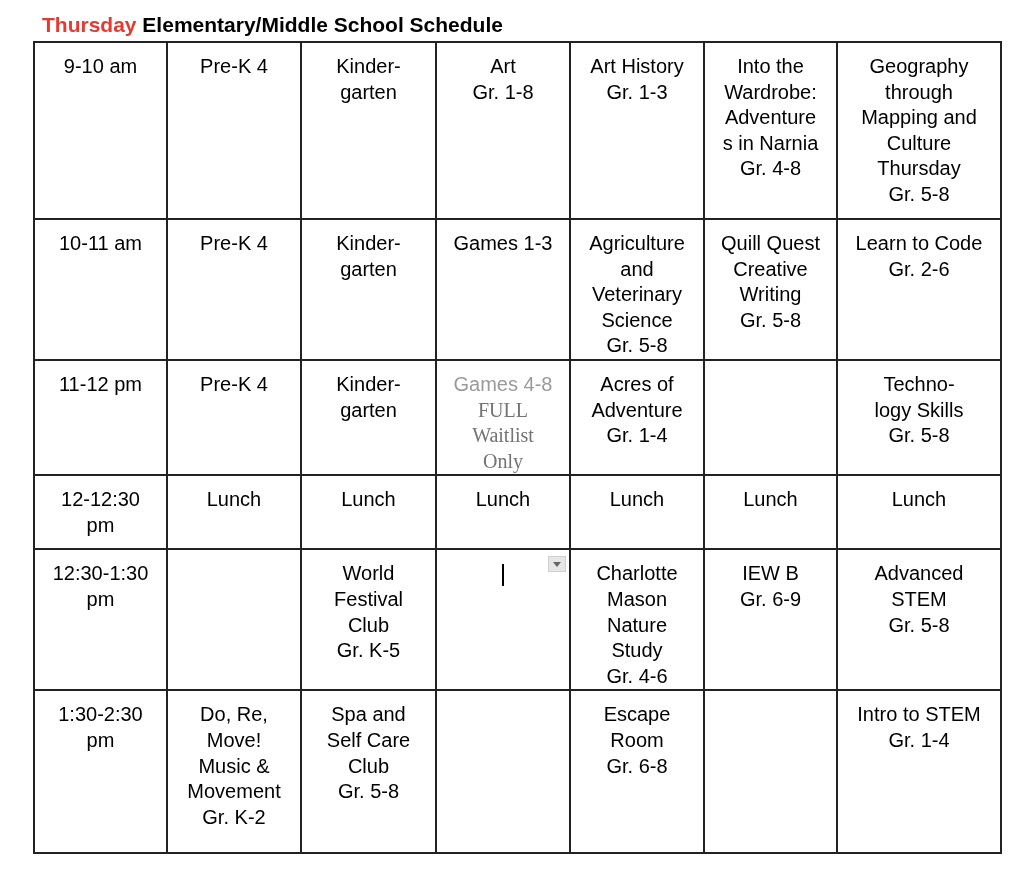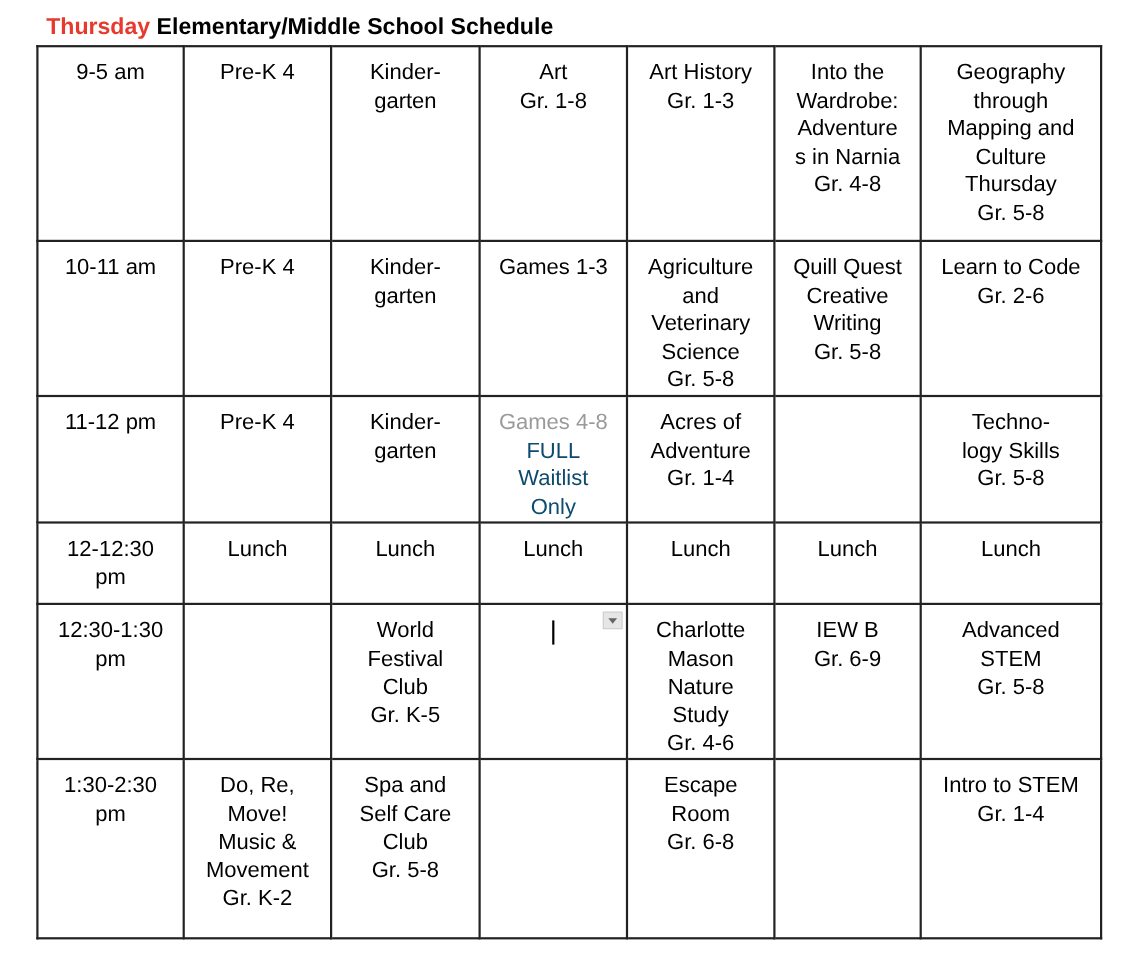--- a/index.html
+++ b/index.html
@@ -44,21 +44,21 @@
       position: relative;
     }
     .r1 td { height: 177px; }
     .r2 td { height: 134px; }
     .r3 td { height: 110px; }
     .r4 td { height: 74px; margin-top: 24px; }
     .r5 td { height: 131px; }
     .r6 td { height: 163px; }
     .line { display: block; }
     .grey { color: #9a9a9a; }
-    .red { color: #0c4a6e; }
+    .red { color: #737373; font-family: Liberation Serif, serif; }
     .cursor {
       display: inline-block;
       width: 2px;
       height: 22px;
       background: #000;
       margin-top: 3px;
     }
     .dropdown {
       position: absolute;
       right: 3px;
@@ -93,21 +93,21 @@
       <col style="width:135px">
       <col style="width:134px">
       <col style="width:134px">
       <col style="width:133px">
       <col style="width:164px">
   </colgroup>
   <tbody>
 
     <tr class="r1">
       <td>
-          <span class="line">9-5 am</span>
+          <span class="line">9-10 am</span>
         </td>
       <td>
           <span class="line">Pre-K 4</span>
         </td>
       <td>
           <span class="line">Kinder-</span>
           <span class="line">garten</span>
         </td>
       <td>
           <span class="line">Art</span>

